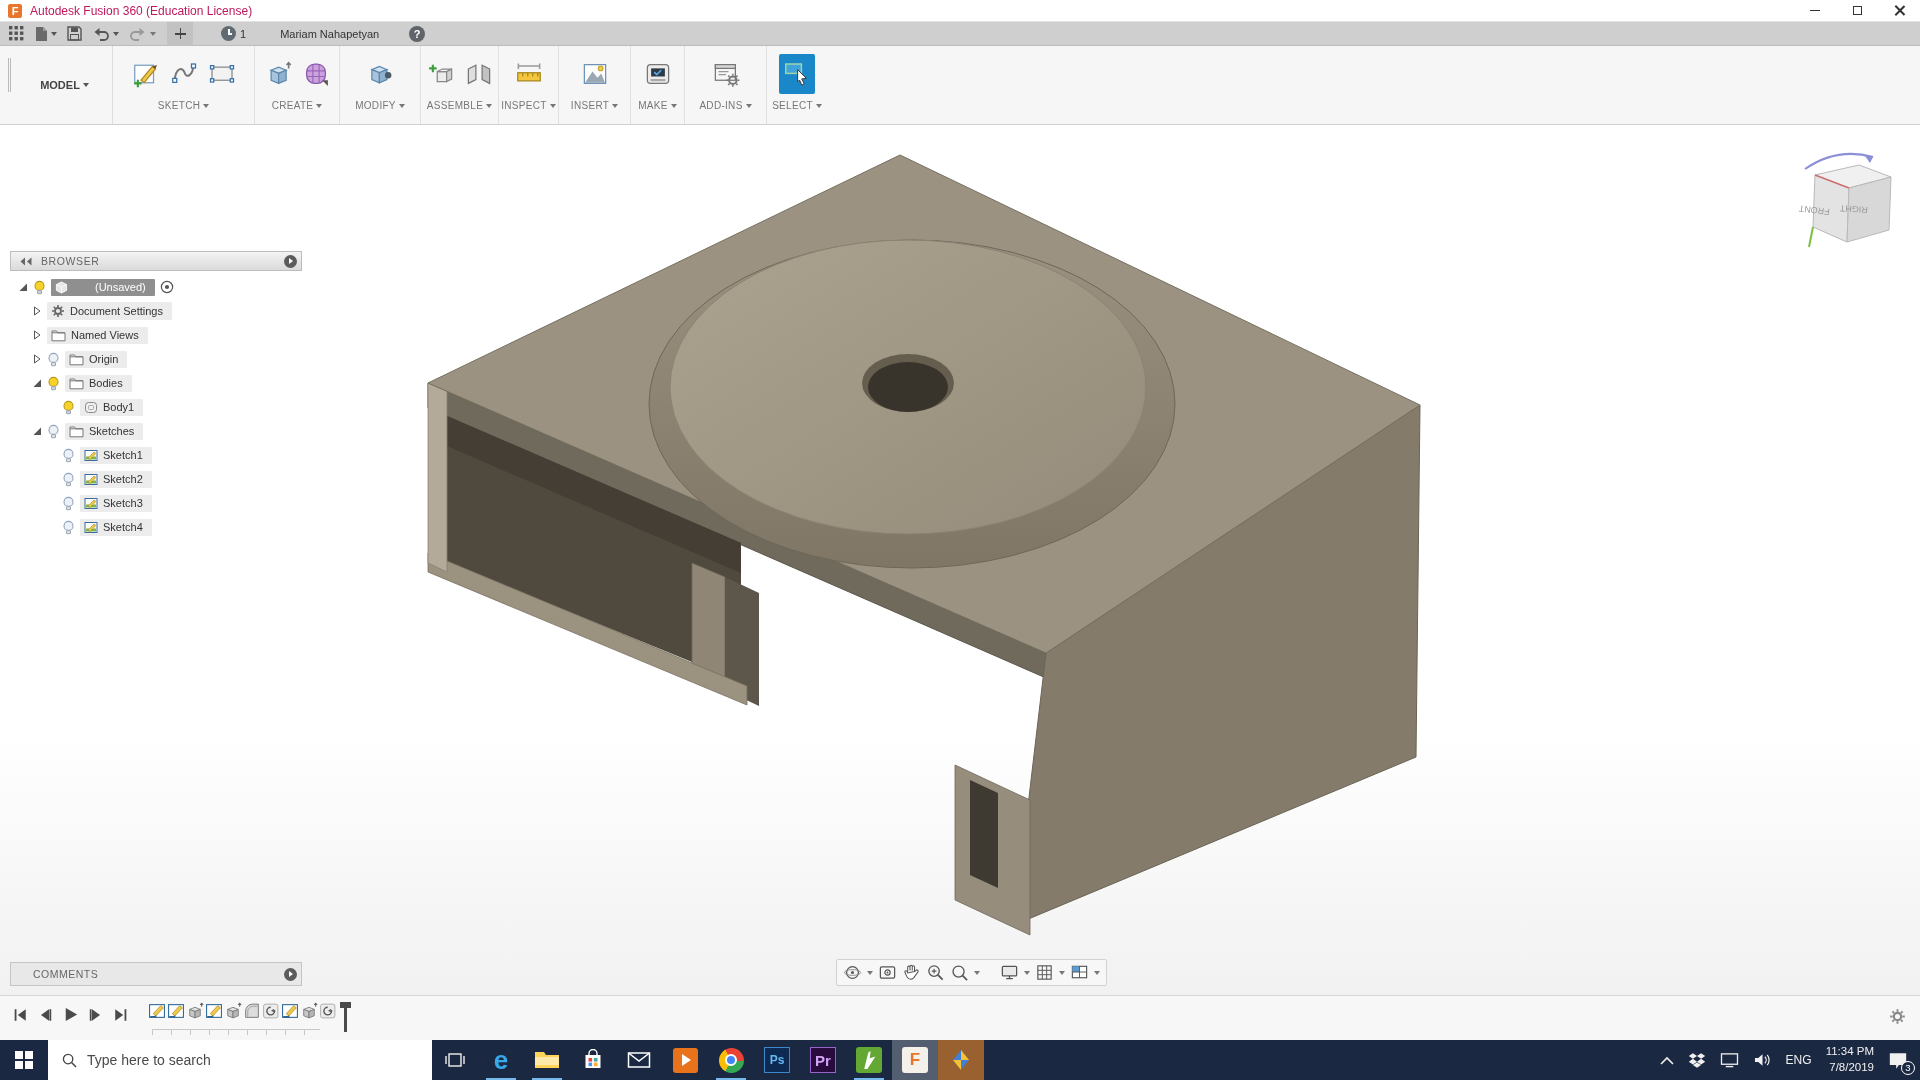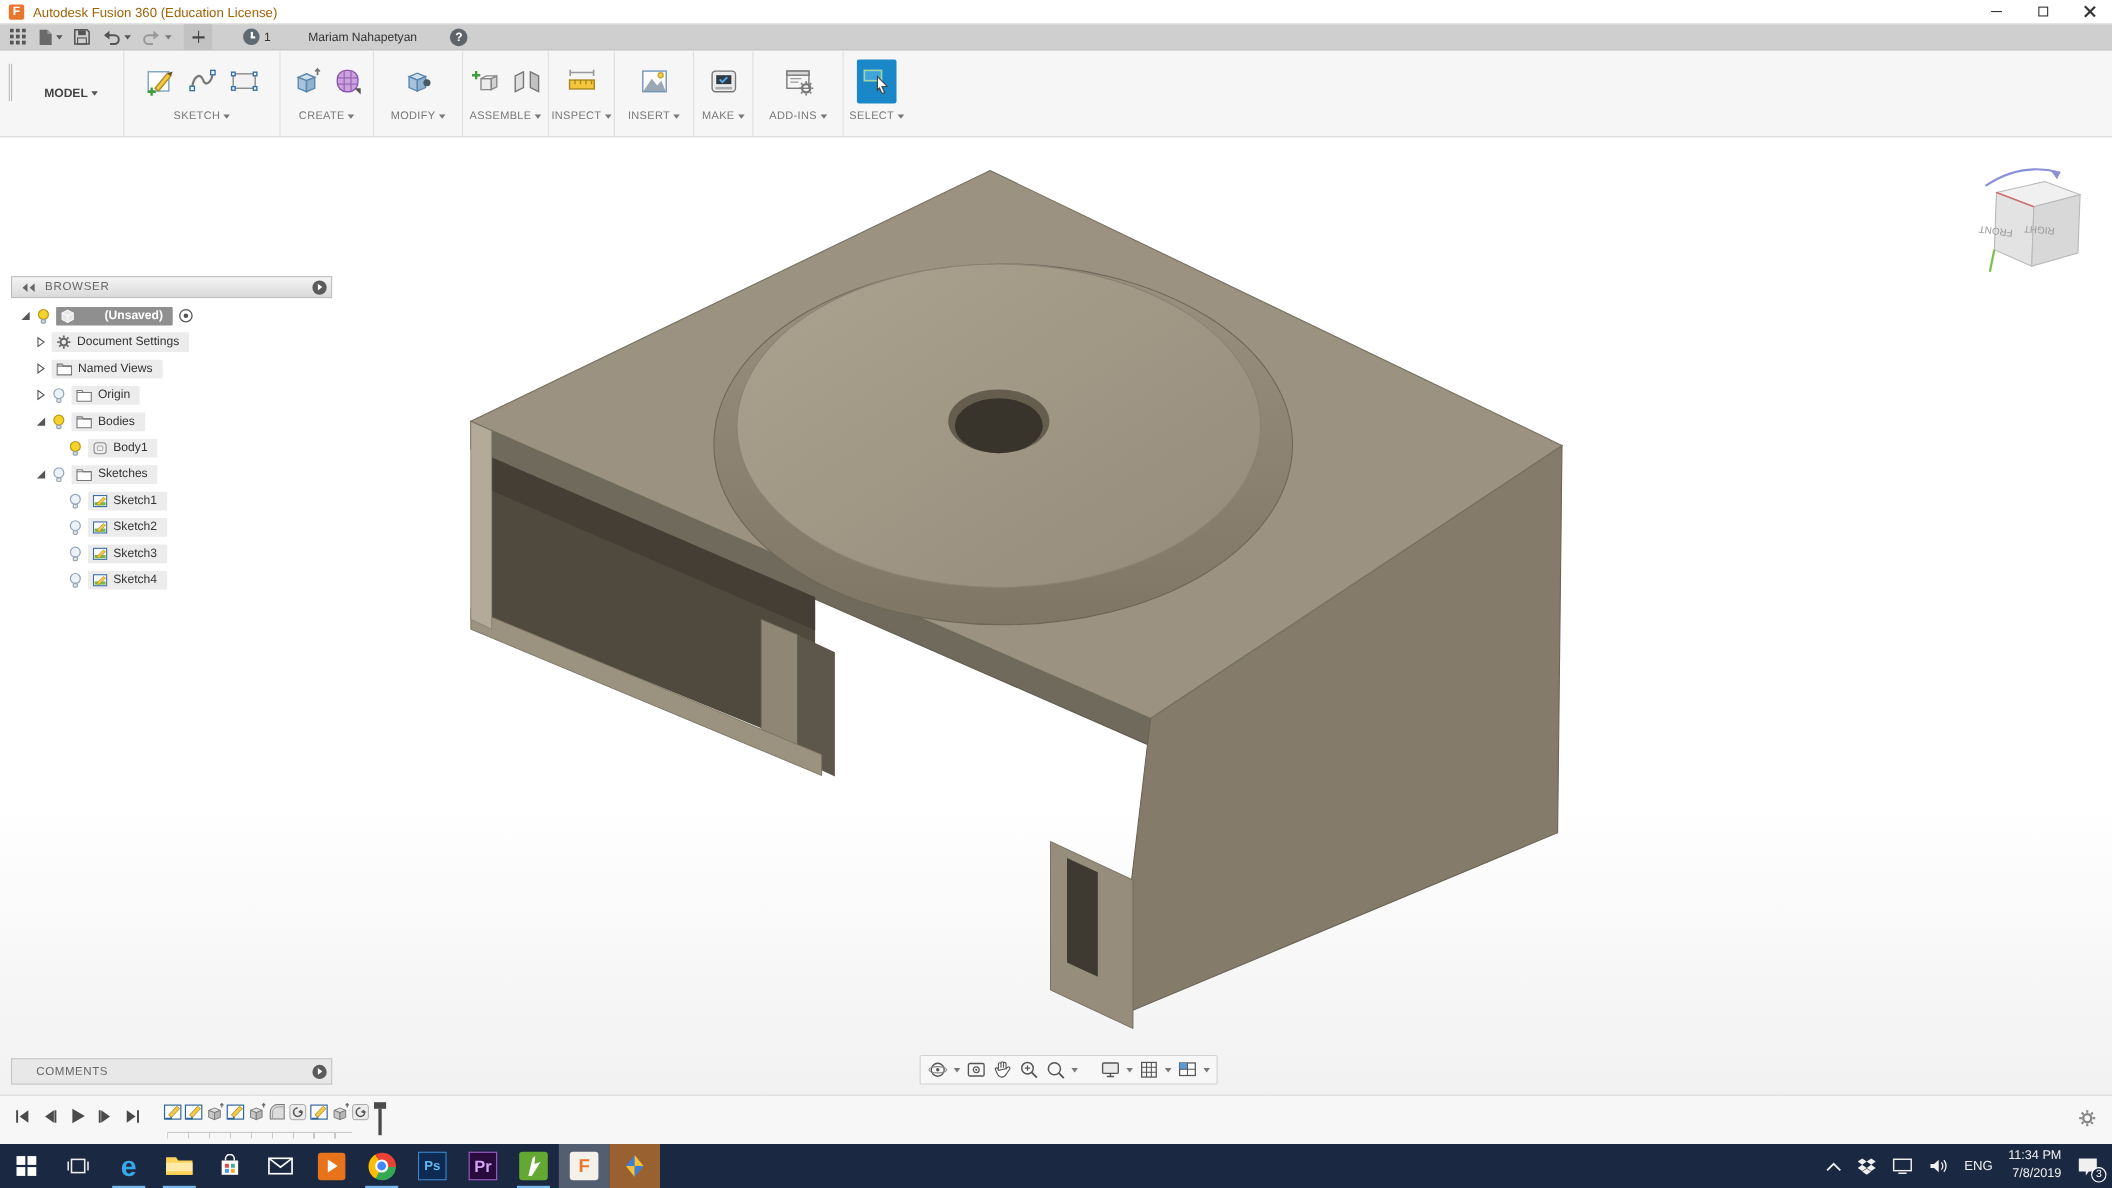--- a/index.html
+++ b/index.html
@@ -2,21 +2,21 @@
 <html><head>
 <meta charset="utf-8">
 <style>
   * { margin:0; padding:0; box-sizing:border-box; }
   body { font-family:"Liberation Sans", sans-serif; }
   .screen { position:relative; width:1920px; height:1080px; overflow:hidden; background:#fff; }
 
   
   .titlebar { position:absolute; top:0; left:0; width:100%; height:22px; background:#ffffff; border-bottom:1px solid #e2e2e2; display:flex; align-items:center; }
   .app-logo { width:14px; height:14px; margin-left:8px; background:#e8762c; color:#fff; font-size:11px; font-weight:bold; text-align:center; line-height:14px; border-radius:2px; }
-  .app-title { font-size:12px; color:#a16207; margin-left:8px; }
+  .app-title { font-size:12px; color:#be185d; margin-left:8px; }
   .win-controls { margin-left:auto; display:flex; height:100%; }
   .win-btn { width:42px; height:100%; display:flex; align-items:center; justify-content:center; }
   .glyph-min { width:10px; height:1px; background:#333; }
   .glyph-max { width:9px; height:9px; border:1px solid #333; }
   .glyph-close { position:relative; width:11px; height:11px; }
   .glyph-close::before,.glyph-close::after { content:""; position:absolute; left:5px; top:-1px; width:1.5px; height:13px; background:#333; }
   .glyph-close::before { transform:rotate(45deg); } .glyph-close::after { transform:rotate(-45deg); }
 
   
   .tabbar { position:absolute; top:22px; left:0; width:100%; height:24px; background:#cfcfcf; border-bottom:1px solid #bdbdbd; display:flex; align-items:center; }
@@ -56,21 +56,21 @@
   .browser { position:absolute; left:10px; top:126px; width:292px; }
   .b-head { height:20px; background:linear-gradient(#f4f4f4,#dadada); border:1px solid #bdbdbd; display:flex; align-items:center; font-size:10.5px; color:#666; letter-spacing:.6px; }
   .b-head .title { margin-left:8px; }
   .collapse-arrows { display:flex; margin-left:8px; }
   .panel-knob { margin-left:auto; margin-right:4px; width:13px; height:13px; border-radius:50%; background:#5b5b5b; position:relative; }
   .panel-knob::before { content:""; position:absolute; left:4.5px; top:3.5px; border-top:3px solid transparent; border-bottom:3px solid transparent; border-left:4px solid #fff; }
   .b-tree { padding-top:4px; }
   .b-row { height:24px; display:flex; align-items:center; gap:5px; font-size:11px; color:#333; }
   .ind1 { padding-left:22px; } .ind2 { padding-left:52px; }
   .node { display:flex; align-items:center; gap:5px; background:#ececec; padding:2px 9px 2px 4px; border-radius:1px; }
-  .node.selected { background:#8f8f8f; color:#fff; font-weight:bold;gap:27px; }
+  .node.selected { background:#8f8f8f; color:#fff; font-weight:normal;gap:27px; }
 
   
   .viewport { position:absolute; top:125px; left:0; width:1920px; height:870px; background:linear-gradient(#ffffff 70%, #f1f1f1); }
   .comments { position:absolute; left:10px; top:837px; width:292px; height:24px; background:#e8e8e8; border:1px solid #c5c5c5; display:flex; align-items:center; font-size:10.5px; color:#666; letter-spacing:.5px; }
   .comments .title { margin-left:22px; }
   .viewnav { position:absolute; left:836px; top:834px; height:27px; background:#f7f7f7; border:1px solid #d2d2d2; border-radius:2px; display:flex; align-items:center; padding:0 6px; gap:5px; }
   .vn-btn { display:flex; align-items:center; gap:2px; }
   .vn-gap { width:10px; }
 
   
@@ -775,20 +775,27 @@
 
   <div class="taskbar">
     <div class="tb-cell start">
       <div class="winlogo">
           <div></div>
           <div></div>
           <div></div>
           <div></div>
         </div>
     </div>
+    <div class="searchbox">
+      <svg width="15" height="15" viewBox="0 0 16 16">
+          <circle cx="6.5" cy="6.5" r="5" fill="none" stroke="#444" stroke-width="1.4"></circle>
+          <path d="M10.2 10.2 L15 15" stroke="#444" stroke-width="1.6"></path>
+        </svg>
+      <span>Type here to search</span>
+    </div>
     <div class="tb-cell">
       <svg width="22" height="22" viewBox="0 0 22 22">
           <rect x="5" y="5" width="12" height="12" fill="none" stroke="#eee" stroke-width="1.4"></rect>
           <path d="M2 7 v8 M20 7 v8" stroke="#eee" stroke-width="1.4"></path>
         </svg>
     </div>
     <div class="tb-cell running">
         <span class="edge-e">e</span>
       </div>
     <div class="tb-cell running">

